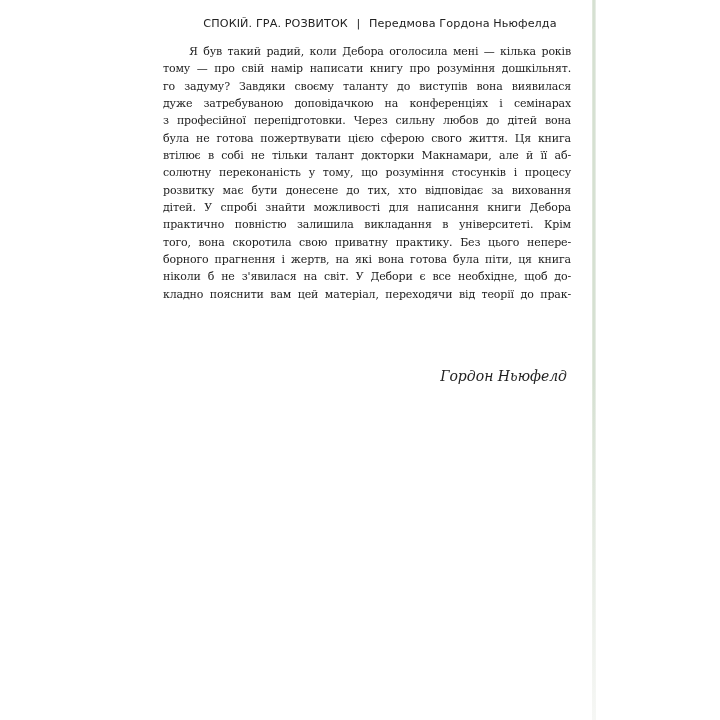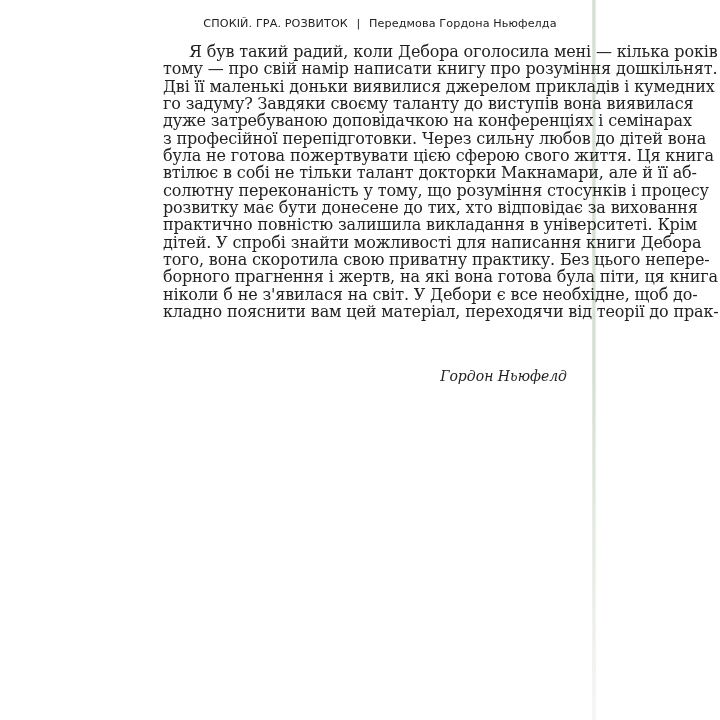--- a/index.html
+++ b/index.html
@@ -15,21 +15,21 @@
       background: linear-gradient(to bottom, rgba(255,255,255,0), #f6f7f5);
     }
     .running-head {
       position: absolute; top: 17px; left: 0; width: 760px; text-align: center;
       font-family: "DejaVu Sans", sans-serif; font-size: 11.2px; color: #222;
       letter-spacing: 0.1px;
     }
     .running-head .sep { margin: 0 5px; font-weight: normal; }
     .body-text {
       position: absolute; top: 43px; left: 163px; width: 408px;
-      font-family: "DejaVu Serif", serif; font-size: 16px; line-height: 17.35px;
+      font-family: "DejaVu Serif", serif; font-size: 11px; line-height: 17.35px;
       color: #222; text-align: justify; letter-spacing: -0.15px;
     }
     .body-text .line { display: block; text-align: justify; text-align-last: justify; white-space: nowrap; height: 17.35px; }
     .body-text .line.first { padding-left: 26px; }
     .body-text .line.last { text-align-last: left; }
     .signature {
       position: absolute; top: 368px; right: 153px;
       font-family: "DejaVu Serif", serif; font-style: italic; font-size: 14px; color: #222;
     }
   </style>
@@ -41,29 +41,28 @@
 
 <div class="running-head">
   <span>СПОКІЙ. ГРА. РОЗВИТОК</span>
   <span class="sep">|</span>
   <span>Передмова Гордона Ньюфелда</span>
 </div>
 
 <div class="body-text">
   <span class="line first">Я був такий радий, коли Дебора оголосила мені — кілька років</span>
   <span class="line">тому — про свій намір написати книгу про розуміння дошкільнят.</span>
-  <span class="line">Дві її маленькі доньки виявилися джерелом прикладів і кумедних</span>
   <span class="line">го задуму? Завдяки своєму таланту до виступів вона виявилася</span>
   <span class="line">дуже затребуваною доповідачкою на конференціях і семінарах</span>
   <span class="line">з професійної перепідготовки. Через сильну любов до дітей вона</span>
   <span class="line">була не готова пожертвувати цією сферою свого життя. Ця книга</span>
   <span class="line">втілює в собі не тільки талант докторки Макнамари, але й її аб-</span>
   <span class="line">солютну переконаність у тому, що розуміння стосунків і процесу</span>
   <span class="line">розвитку має бути донесене до тих, хто відповідає за виховання</span>
+  <span class="line">дітей. У спробі знайти можливості для написання книги Дебора</span>
   <span class="line">практично повністю залишила викладання в університеті. Крім</span>
-  <span class="line">дітей. У спробі знайти можливості для написання книги Дебора</span>
   <span class="line">того, вона скоротила свою приватну практику. Без цього непере-</span>
   <span class="line">борного прагнення і жертв, на які вона готова була піти, ця книга</span>
   <span class="line">ніколи б не з'явилася на світ. У Дебори є все необхідне, щоб до-</span>
   <span class="line">кладно пояснити вам цей матеріал, переходячи від теорії до прак-</span>
 </div>
 
 <div class="signature">Гордон Ньюфелд</div>
 
 </body></html>

